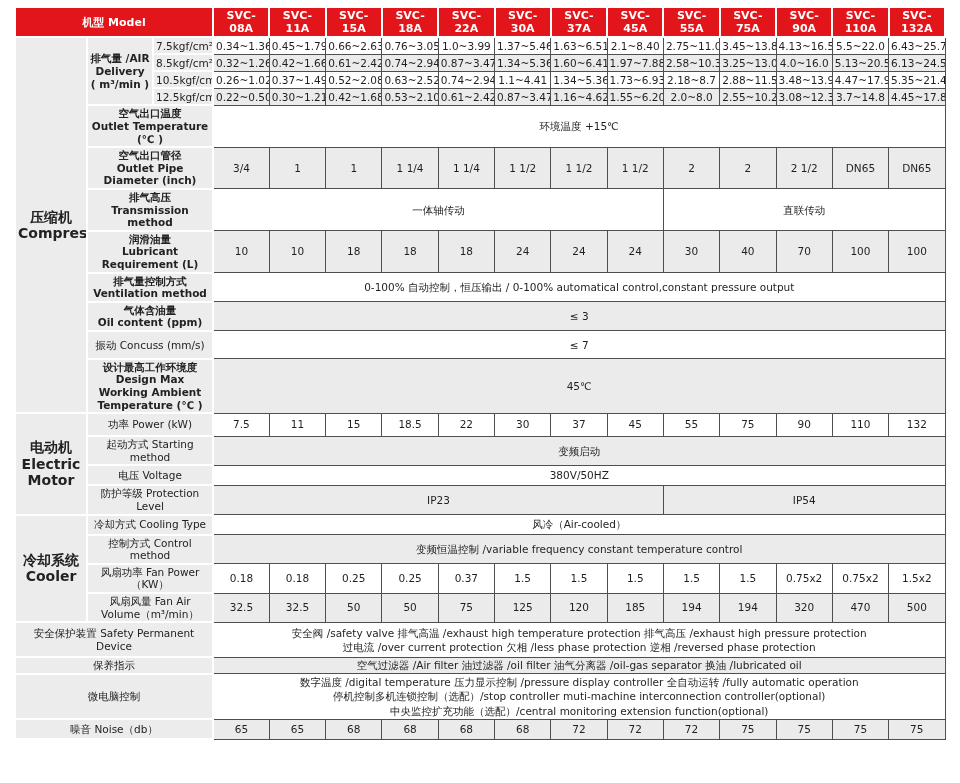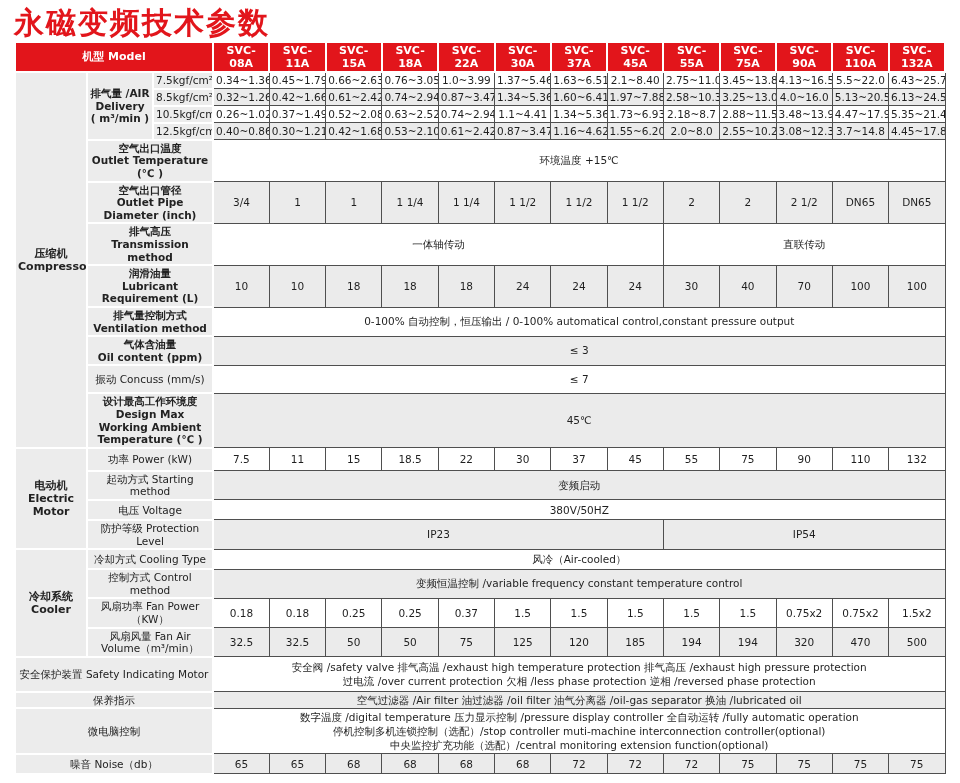--- a/index.html
+++ b/index.html
@@ -7,32 +7,31 @@
   .wrap { width: 960px; padding: 6px 14px 0 14px; }
   .title { color: #e2151b; font-size: 30px; font-weight: bold; letter-spacing: 2px; line-height: 1.15; }
   .subtitle { color: #e2151b; font-size: 17px; font-weight: bold; margin: 3px 0 12px 0; }
   table { border-collapse: collapse; width: 932px; table-layout: fixed; }
   td, th { font-size: 10.5px; text-align: center; vertical-align: middle; line-height: 1.2; padding: 1px 2px; overflow: hidden; }
   th.red { background: #e2151b; color: #fff; border: 2px solid #fff; font-weight: bold; font-size: 11px; }
   .lc { background: #ececec; border: 2px solid #fff; color: #222; margin-top: 31px; }
   .dc { border: 1px solid #4f4f4f; }
   tr.bg-a .dc { background: #fff; }
   tr.bg-b .dc { background: #ebebeb; }
-  .sec { font-size: 11px; }
+  .sec { font-size: 14px; }
   .l2 { display: block; font-weight: bold; }
   .lines div { line-height: 1.35; }
   .r16{height:16px}.r17{height:17px}.r19{height:19px}.r20{height:20px}.r22{height:28px}
   .r23{height:23px}.r28{height:28px}.r35{height:35px}.r41{height:41px}.r43{height:43px}
   tr.hdr { height: 22px; margin-top: 28px; }
 </style>
 </head>
 <body>
 
 <div class="wrap">
-  <div class="title">永磁变频技术参数</div>
 
   <table>
     <colgroup>
       <col style="width:72px">
         <col style="width:66px">
         <col style="width:60px">
       <col>
         <col>
         <col>
         <col>
@@ -117,21 +116,21 @@
           <td class="dc">1.34~5.36</td>
           <td class="dc">1.73~6.93</td>
           <td class="dc">2.18~8.7</td>
           <td class="dc">2.88~11.5</td>
           <td class="dc">3.48~13.9</td>
           <td class="dc">4.47~17.9</td>
           <td class="dc">5.35~21.4</td>
         </tr>
     <tr class="bg-b r17">
       <td class="lc">12.5kgf/cm²</td>
-    <td class="dc">0.40~0.86</td>
+    <td class="dc">0.22~0.50</td>
           <td class="dc">0.30~1.21</td>
           <td class="dc">0.42~1.68</td>
           <td class="dc">0.53~2.10</td>
           <td class="dc">0.61~2.42</td>
           <td class="dc">0.87~3.47</td>
           <td class="dc">1.16~4.62</td>
           <td class="dc">1.55~6.20</td>
           <td class="dc">2.0~8.0</td>
           <td class="dc">2.55~10.2</td>
           <td class="dc">3.08~12.3</td>
@@ -299,21 +298,21 @@
           <td class="dc">120</td>
           <td class="dc">185</td>
           <td class="dc">194</td>
           <td class="dc">194</td>
           <td class="dc">320</td>
           <td class="dc">470</td>
           <td class="dc">500</td>
         </tr>
 
     <tr class="bg-a r35">
-      <td class="lc" colspan="3">安全保护装置 Safety Indicating Motor</td>
+      <td class="lc" colspan="3">安全保护装置 Safety Permanent Device</td>
       <td class="dc lines" colspan="13">
         <div>安全阀 /safety valve  排气高温 /exhaust high temperature protection  排气高压 /exhaust high pressure protection</div>
         <div>过电流 /over current protection  欠相 /less phase protection  逆相 /reversed phase  protection</div>
       </td>
     </tr>
     <tr class="bg-b r16">
       <td class="lc" colspan="3">保养指示</td>
       <td class="dc" colspan="13">空气过滤器 /Air filter  油过滤器 /oil filter  油气分离器 /oil-gas separator  换油 /lubricated oil</td>
     </tr>
     <tr class="bg-a r41">

